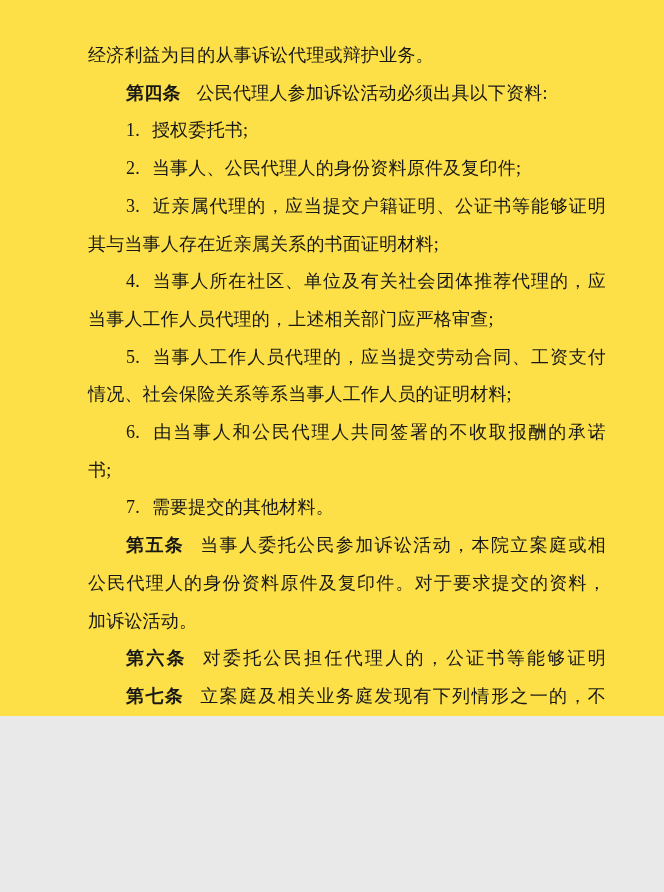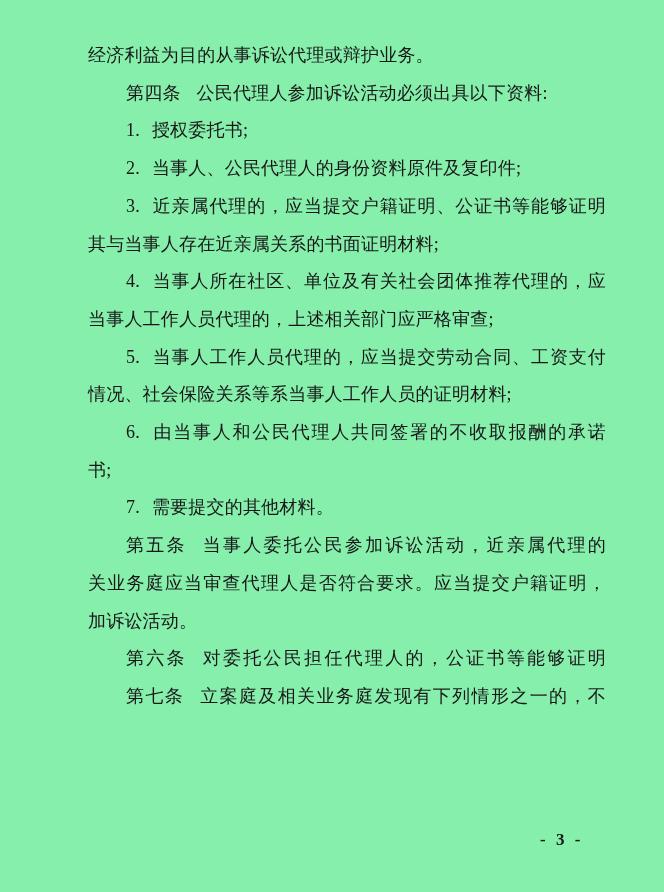--- a/index.html
+++ b/index.html
@@ -3,39 +3,39 @@
 <meta charset="utf-8">
 <style>
   html, body { margin: 0; padding: 0; }
   body {
     width: 664px; height: 892px;
     background: #e9e9e9;
     font-family: "Liberation Serif", "DejaVu Serif", serif;
   }
   .page {
     position: relative;
-    width: 664px; height: 892px;
-    background: #86efac;
+    width: 664px; height: 716px;
+    background: #fde047;
     overflow: hidden;
   }
   .doc {
     position: absolute;
     left: 88px; top: 37px; width: 518px;
   }
   .line {
     font-size: 18px;
     line-height: 37.7px;
     color: #171717;
     letter-spacing: 0.2px;
     text-align: justify;
     white-space: nowrap;
   }
   .line.fill { text-align-last: justify; white-space: normal; }
   .line.indent { text-indent: 38px; }
-  .b { font-weight: 400; margin-right: 16px; }
+  .b { font-weight: 700; margin-right: 16px; }
   .n { margin-right: 12px; }
   .pagenum {
     position: absolute;
     top: 828px; left: 540px;
     font-size: 17px;
     font-weight: 600;
     color: #171717;
     letter-spacing: 3px;
     line-height: 24px;
   }
@@ -51,20 +51,20 @@
       <div class="line indent"><span class="n">2.</span><span>当事人、公民代理人的身份资料原件及复印件;</span></div>
       <div class="line indent fill"><span class="n">3.</span><span>近亲属代理的，应当提交户籍证明、公证书等能够证明</span></div>
       <div class="line"><span>其与当事人存在近亲属关系的书面证明材料;</span></div>
       <div class="line indent fill"><span class="n">4.</span><span>当事人所在社区、单位及有关社会团体推荐代理的，应</span></div>
       <div class="line"><span>当事人工作人员代理的，上述相关部门应严格审查;</span></div>
       <div class="line indent fill"><span class="n">5.</span><span>当事人工作人员代理的，应当提交劳动合同、工资支付</span></div>
       <div class="line"><span>情况、社会保险关系等系当事人工作人员的证明材料;</span></div>
       <div class="line indent fill"><span class="n">6.</span><span>由当事人和公民代理人共同签署的不收取报酬的承诺</span></div>
       <div class="line"><span>书;</span></div>
       <div class="line indent"><span class="n">7.</span><span>需要提交的其他材料。</span></div>
-      <div class="line indent fill"><span class="b">第五条</span><span>当事人委托公民参加诉讼活动，近亲属代理的</span></div>
-      <div class="line fill"><span>关业务庭应当审查代理人是否符合要求。应当提交户籍证明，</span></div>
+      <div class="line indent fill"><span class="b">第五条</span><span>当事人委托公民参加诉讼活动，本院立案庭或相</span></div>
+      <div class="line fill"><span>公民代理人的身份资料原件及复印件。对于要求提交的资料，</span></div>
       <div class="line"><span>加诉讼活动。</span></div>
       <div class="line indent fill"><span class="b">第六条</span><span>对委托公民担任代理人的，公证书等能够证明</span></div>
       <div class="line indent fill"><span class="b">第七条</span><span>立案庭及相关业务庭发现有下列情形之一的，不</span></div>
     </div>
   <div class="pagenum">- 3 -</div>
 </div>
 
 </body></html>

